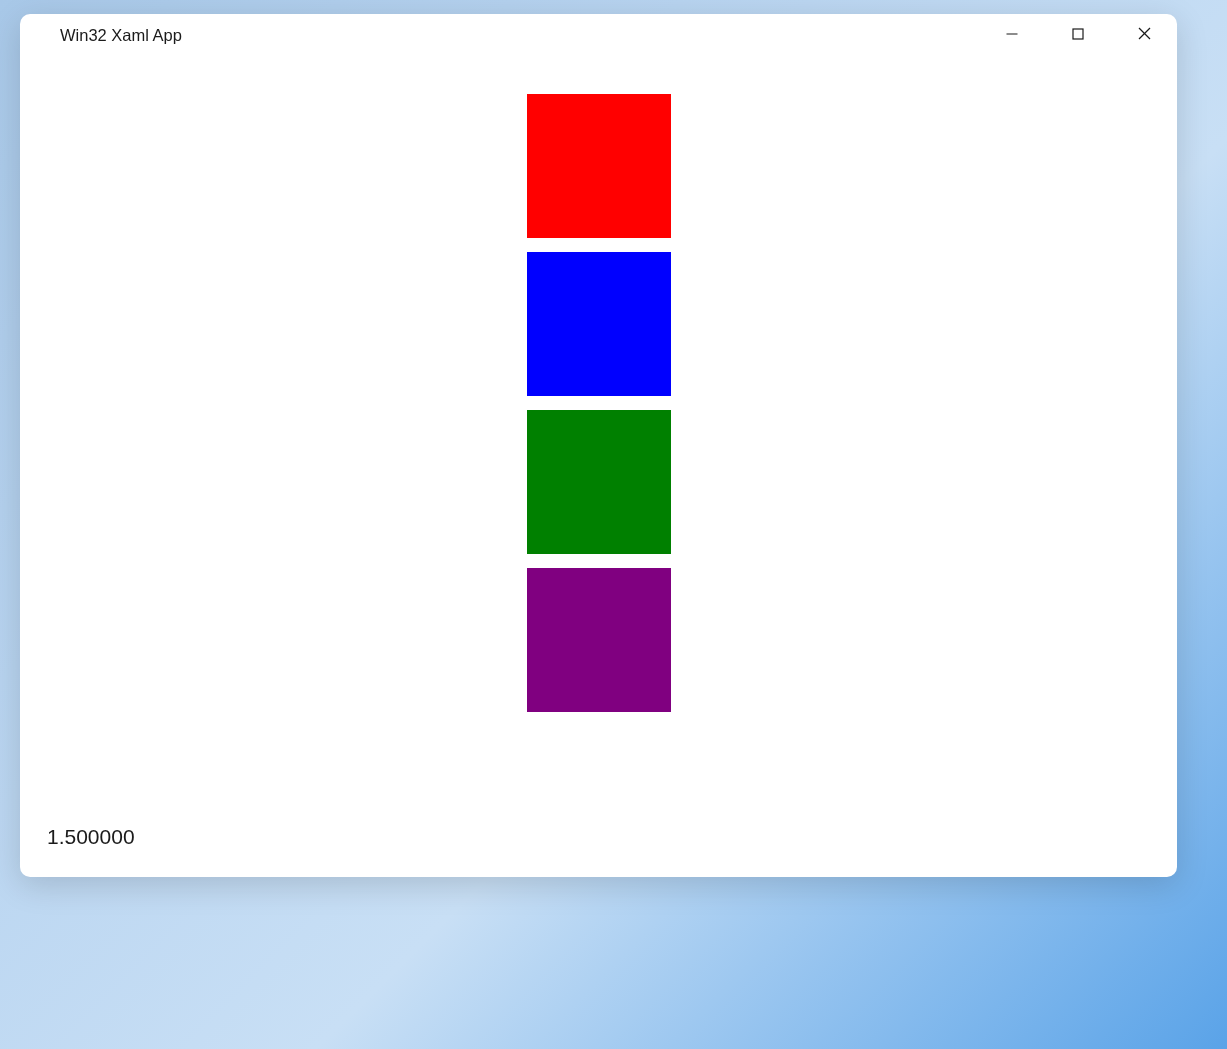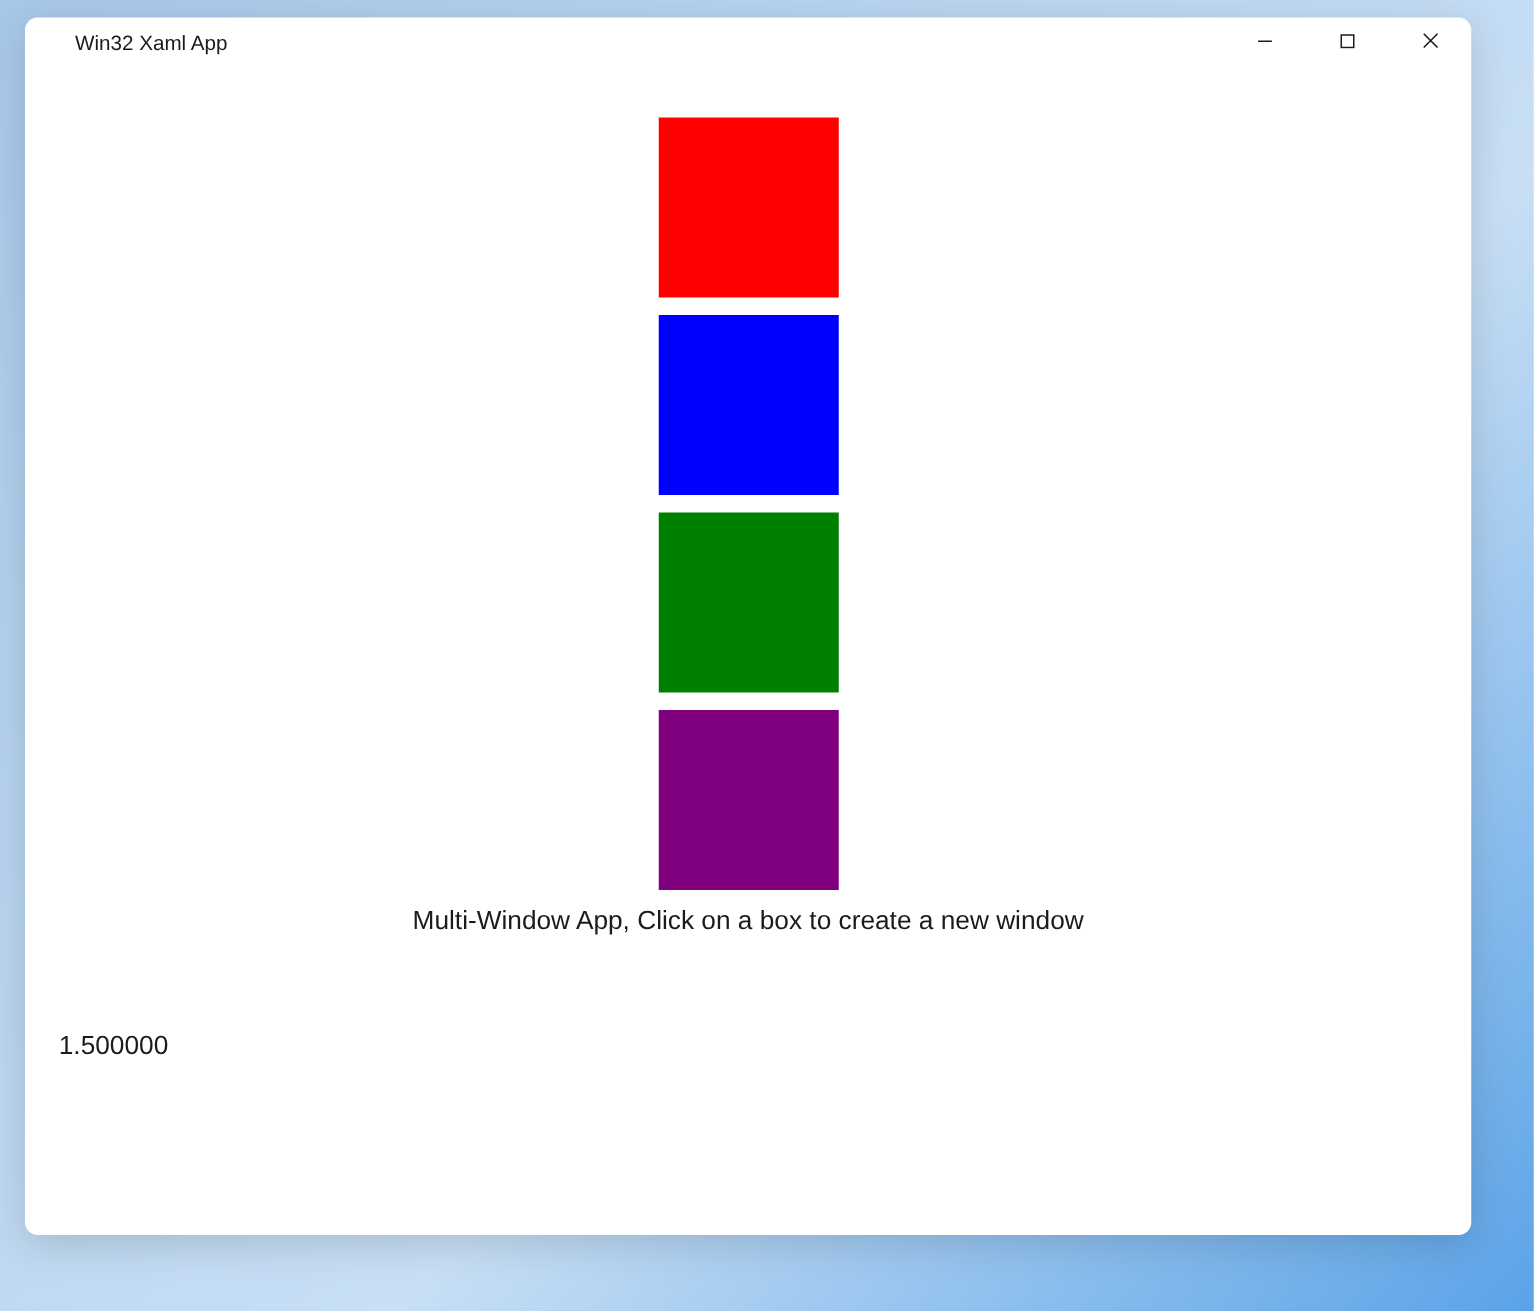--- a/index.html
+++ b/index.html
@@ -13,21 +13,21 @@
       background: linear-gradient(135deg, #a8c8e8 0%, #b8d4f0 30%, #c8dff5 60%, #5aa3e8 100%);
       font-family: "Segoe UI", -apple-system, sans-serif;
       overflow: hidden;
       position: relative;
     }
     .window {
       position: absolute;
       top: 14px;
       left: 20px;
       width: 1157px;
-      height: 974px;
+      height: 863px;
       background: #ffffff;
       border-radius: 10px;
       box-shadow: 0 8px 32px rgba(0,0,0,0.15);
       display: flex;
       flex-direction: column;
       overflow: hidden;
     }
     .titlebar {
       height: 42px;
       display: flex;
@@ -121,16 +121,15 @@
     </div>
   </div>
 
   <div class="client">
     <div class="boxes">
       <div class="box" style="background:#FF0000"></div>
       <div class="box" style="background:#0000FF"></div>
       <div class="box" style="background:#008000"></div>
       <div class="box" style="background:#800080"></div>
     </div>
-    <div class="instruction">Multi-Window App, Click on a box to create a new window</div>
     <div class="scale">1.500000</div>
   </div>
 </div>
 
 </body></html>

